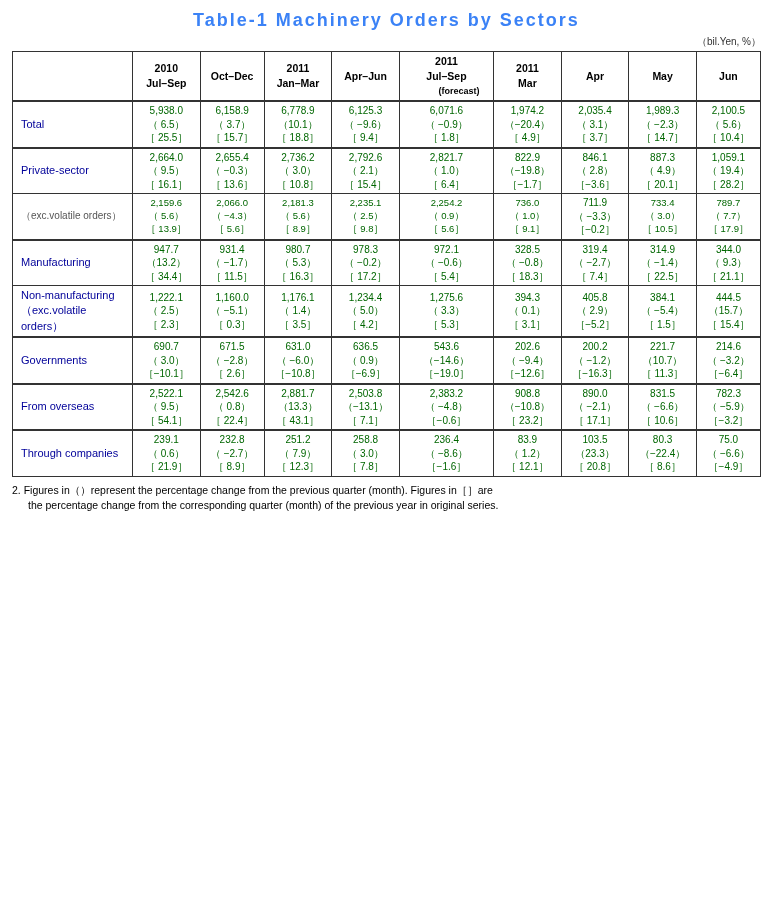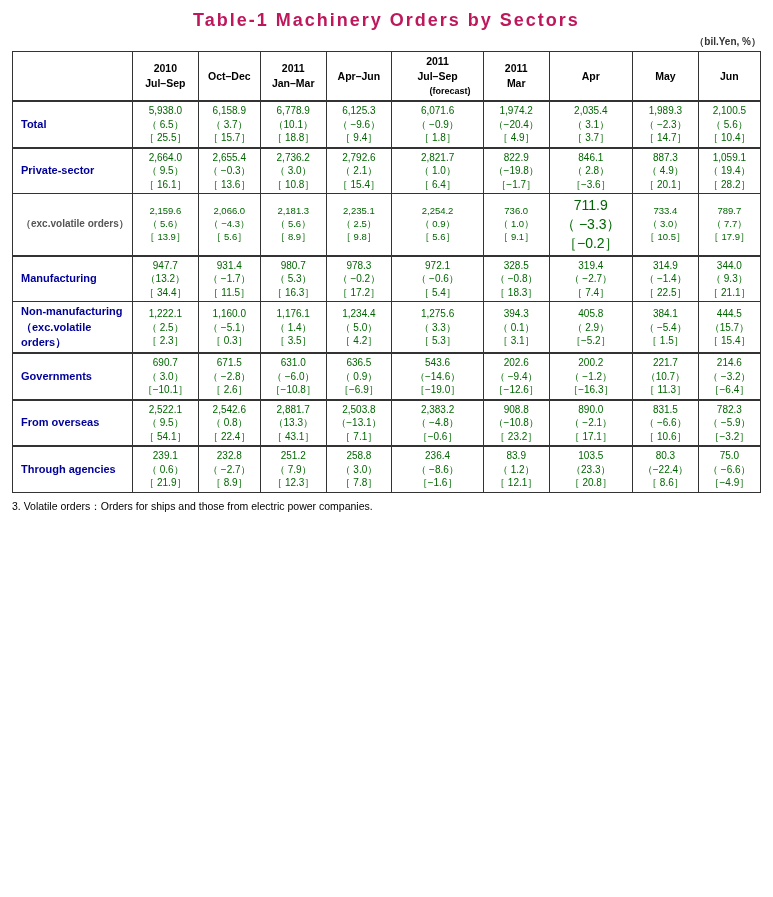--- a/index.html
+++ b/index.html
@@ -8,32 +8,31 @@
       font-size: 11px;
       background: #fff;
       color: #000;
       width: 773px;
     }
     .page {
       padding: 10px 12px;
     }
     h1 {
       text-align: center;
-      color: #be185d;
+      color: #3b82f6;
       font-size: 18px;
       font-weight: bold;
       margin-bottom: 4px;
       letter-spacing: 2px;
     }
     .unit {
       text-align: right;
       font-size: 10px;
       color: #333;
       margin-bottom: 2px;
-      font-weight: bold;
     }
     table {
       width: 100%;
       border-collapse: collapse;
       border: 1.5px solid #333;
     }
     th, td {
       border: 1px solid #333;
       padding: 2px 3px;
       text-align: center;
@@ -42,21 +41,21 @@
     }
     .header-row th {
       background: #fff;
       font-weight: bold;
       font-size: 10.5px;
       color: #000;
     }
     .row-label {
       text-align: left;
       color: #000099;
-      font-weight: bold;
+      font-weight: normal;
       padding-left: 8px;
       font-size: 11px;
     }
     .data-cell {
       font-size: 10px;
       color: #006600;
       line-height: 1.35;
       white-space: nowrap;
     }
     .notes {
@@ -120,21 +119,21 @@
           <td class="data-cell">1,059.1<br>（ 19.4）<br>［ 28.2］</td>
         </tr>
         <tr>
           <td class="row-label" style="font-size: 10px; color: rgb(85, 85, 85);">（exc.volatile orders）</td>
           <td class="data-cell" style="font-size: 9.5px; margin-left: 44px;">2,159.6<br>（ 5.6）<br>［ 13.9］</td>
           <td class="data-cell" style="font-size: 9.5px;">2,066.0<br>（ −4.3）<br>［ 5.6］</td>
           <td class="data-cell" style="font-size: 9.5px;">2,181.3<br>（ 5.6）<br>［ 8.9］</td>
           <td class="data-cell" style="font-size: 9.5px;">2,235.1<br>（ 2.5）<br>［ 9.8］</td>
           <td class="data-cell" style="font-size: 9.5px;">2,254.2<br>（ 0.9）<br>［ 5.6］</td>
           <td class="data-cell" style="font-size: 9.5px;">736.0<br>（ 1.0）<br>［ 9.1］</td>
-          <td class="data-cell" style="font-size: 14px;">711.9<br>（ −3.3）<br>［−0.2］</td>
+          <td class="data-cell" style="font-size: 10px;">711.9<br>（ −3.3）<br>［−0.2］</td>
           <td class="data-cell" style="font-size: 9.5px;">733.4<br>（ 3.0）<br>［ 10.5］</td>
           <td class="data-cell" style="font-size: 9.5px;">789.7<br>（ 7.7）<br>［ 17.9］</td>
         </tr>
         <tr style="border-top: 2px solid rgb(51, 51, 51);">
           <td class="row-label">Manufacturing</td>
           <td class="data-cell">947.7<br>（13.2）<br>［ 34.4］</td>
           <td class="data-cell">931.4<br>（ −1.7）<br>［ 11.5］</td>
           <td class="data-cell">980.7<br>（ 5.3）<br>［ 16.3］</td>
           <td class="data-cell">978.3<br>（ −0.2）<br>［ 17.2］</td>
           <td class="data-cell">972.1<br>（ −0.6）<br>［ 5.4］</td>
@@ -173,30 +172,30 @@
           <td class="data-cell">2,542.6<br>（ 0.8）<br>［ 22.4］</td>
           <td class="data-cell">2,881.7<br>（13.3）<br>［ 43.1］</td>
           <td class="data-cell">2,503.8<br>（−13.1）<br>［ 7.1］</td>
           <td class="data-cell">2,383.2<br>（ −4.8）<br>［−0.6］</td>
           <td class="data-cell">908.8<br>（−10.8）<br>［ 23.2］</td>
           <td class="data-cell">890.0<br>（ −2.1）<br>［ 17.1］</td>
           <td class="data-cell">831.5<br>（ −6.6）<br>［ 10.6］</td>
           <td class="data-cell">782.3<br>（ −5.9）<br>［−3.2］</td>
         </tr>
         <tr style="border-top: 2px solid rgb(51, 51, 51);">
-          <td class="row-label">Through agencies</td>
+          <td class="row-label">Through companies</td>
           <td class="data-cell">239.1<br>（ 0.6）<br>［ 21.9］</td>
           <td class="data-cell">232.8<br>（ −2.7）<br>［ 8.9］</td>
           <td class="data-cell">251.2<br>（ 7.9）<br>［ 12.3］</td>
           <td class="data-cell">258.8<br>（ 3.0）<br>［ 7.8］</td>
           <td class="data-cell">236.4<br>（ −8.6）<br>［−1.6］</td>
           <td class="data-cell">83.9<br>（ 1.2）<br>［ 12.1］</td>
           <td class="data-cell">103.5<br>（23.3）<br>［ 20.8］</td>
           <td class="data-cell">80.3<br>（−22.4）<br>［ 8.6］</td>
           <td class="data-cell">75.0<br>（ −6.6）<br>［−4.9］</td>
         </tr>
       </tbody>
   </table>
 
   <div class="notes">
-    <p>3. Volatile orders：Orders for ships and those from electric power companies.</p>
+    <p>2. Figures in（）represent the percentage change from the previous quarter (month). Figures in［］are<br><span class="indent">the percentage change from the corresponding quarter (month) of the previous year in original series.</span></p>
   </div>
 </div>
 
 </body></html>

